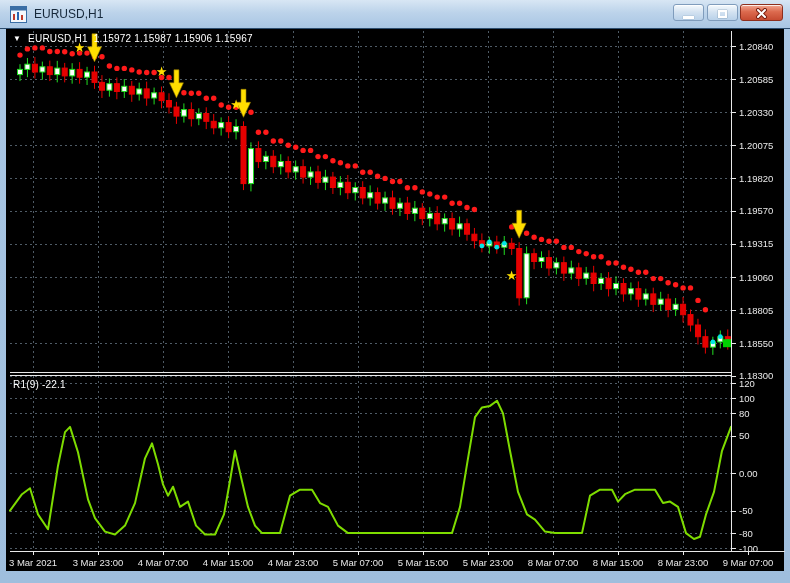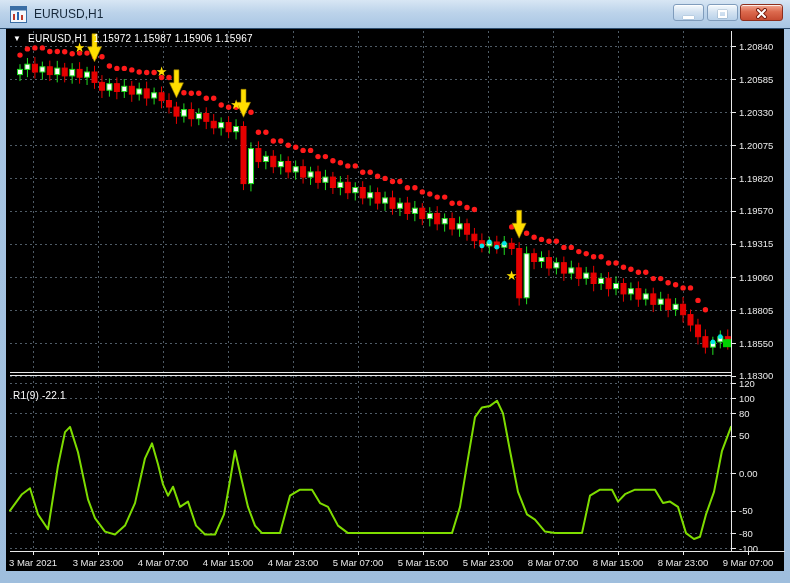--- a/index.html
+++ b/index.html
@@ -38,21 +38,21 @@
   .glyph-min{display:block;margin:9px auto 0;width:11px;height:3px;background:#fff;box-shadow:0 0 1px #3a5a7a;}
   .glyph-restore{display:block;margin:3px auto 0;width:9px;height:8px;border:2px solid #fff;box-shadow:0 0 1px #3a5a7a;}
   .glyph-close{display:block;margin:2px auto 0;}
   svg.chartsvg{position:absolute;left:0;top:0;z-index:1;}
   svg text{font-family:"Liberation Sans","DejaVu Sans",sans-serif;}
   .overlay-label{
     position:absolute;z-index:2;color:#ffffff;font-size:10px;
     white-space:nowrap;letter-spacing:.2px;
   }
   #ohlc-label{left:13px;top:33px;text-align:center;}
-  #ind-label{left:13px;top:379px;margin-top:11px;}
+  #ind-label{left:13px;top:379px;}
   .tri{font-size:8px;margin-right:4px;position:relative;top:-1px;}
 </style>
 </head>
 <body>
 
 <div class="window">
 
   <svg class="chartsvg" id="chart-svg" width="790" height="583">
       <rect x="6" y="29" width="778" height="542" fill="#000000"></rect>
       <g shape-rendering="crispEdges">

